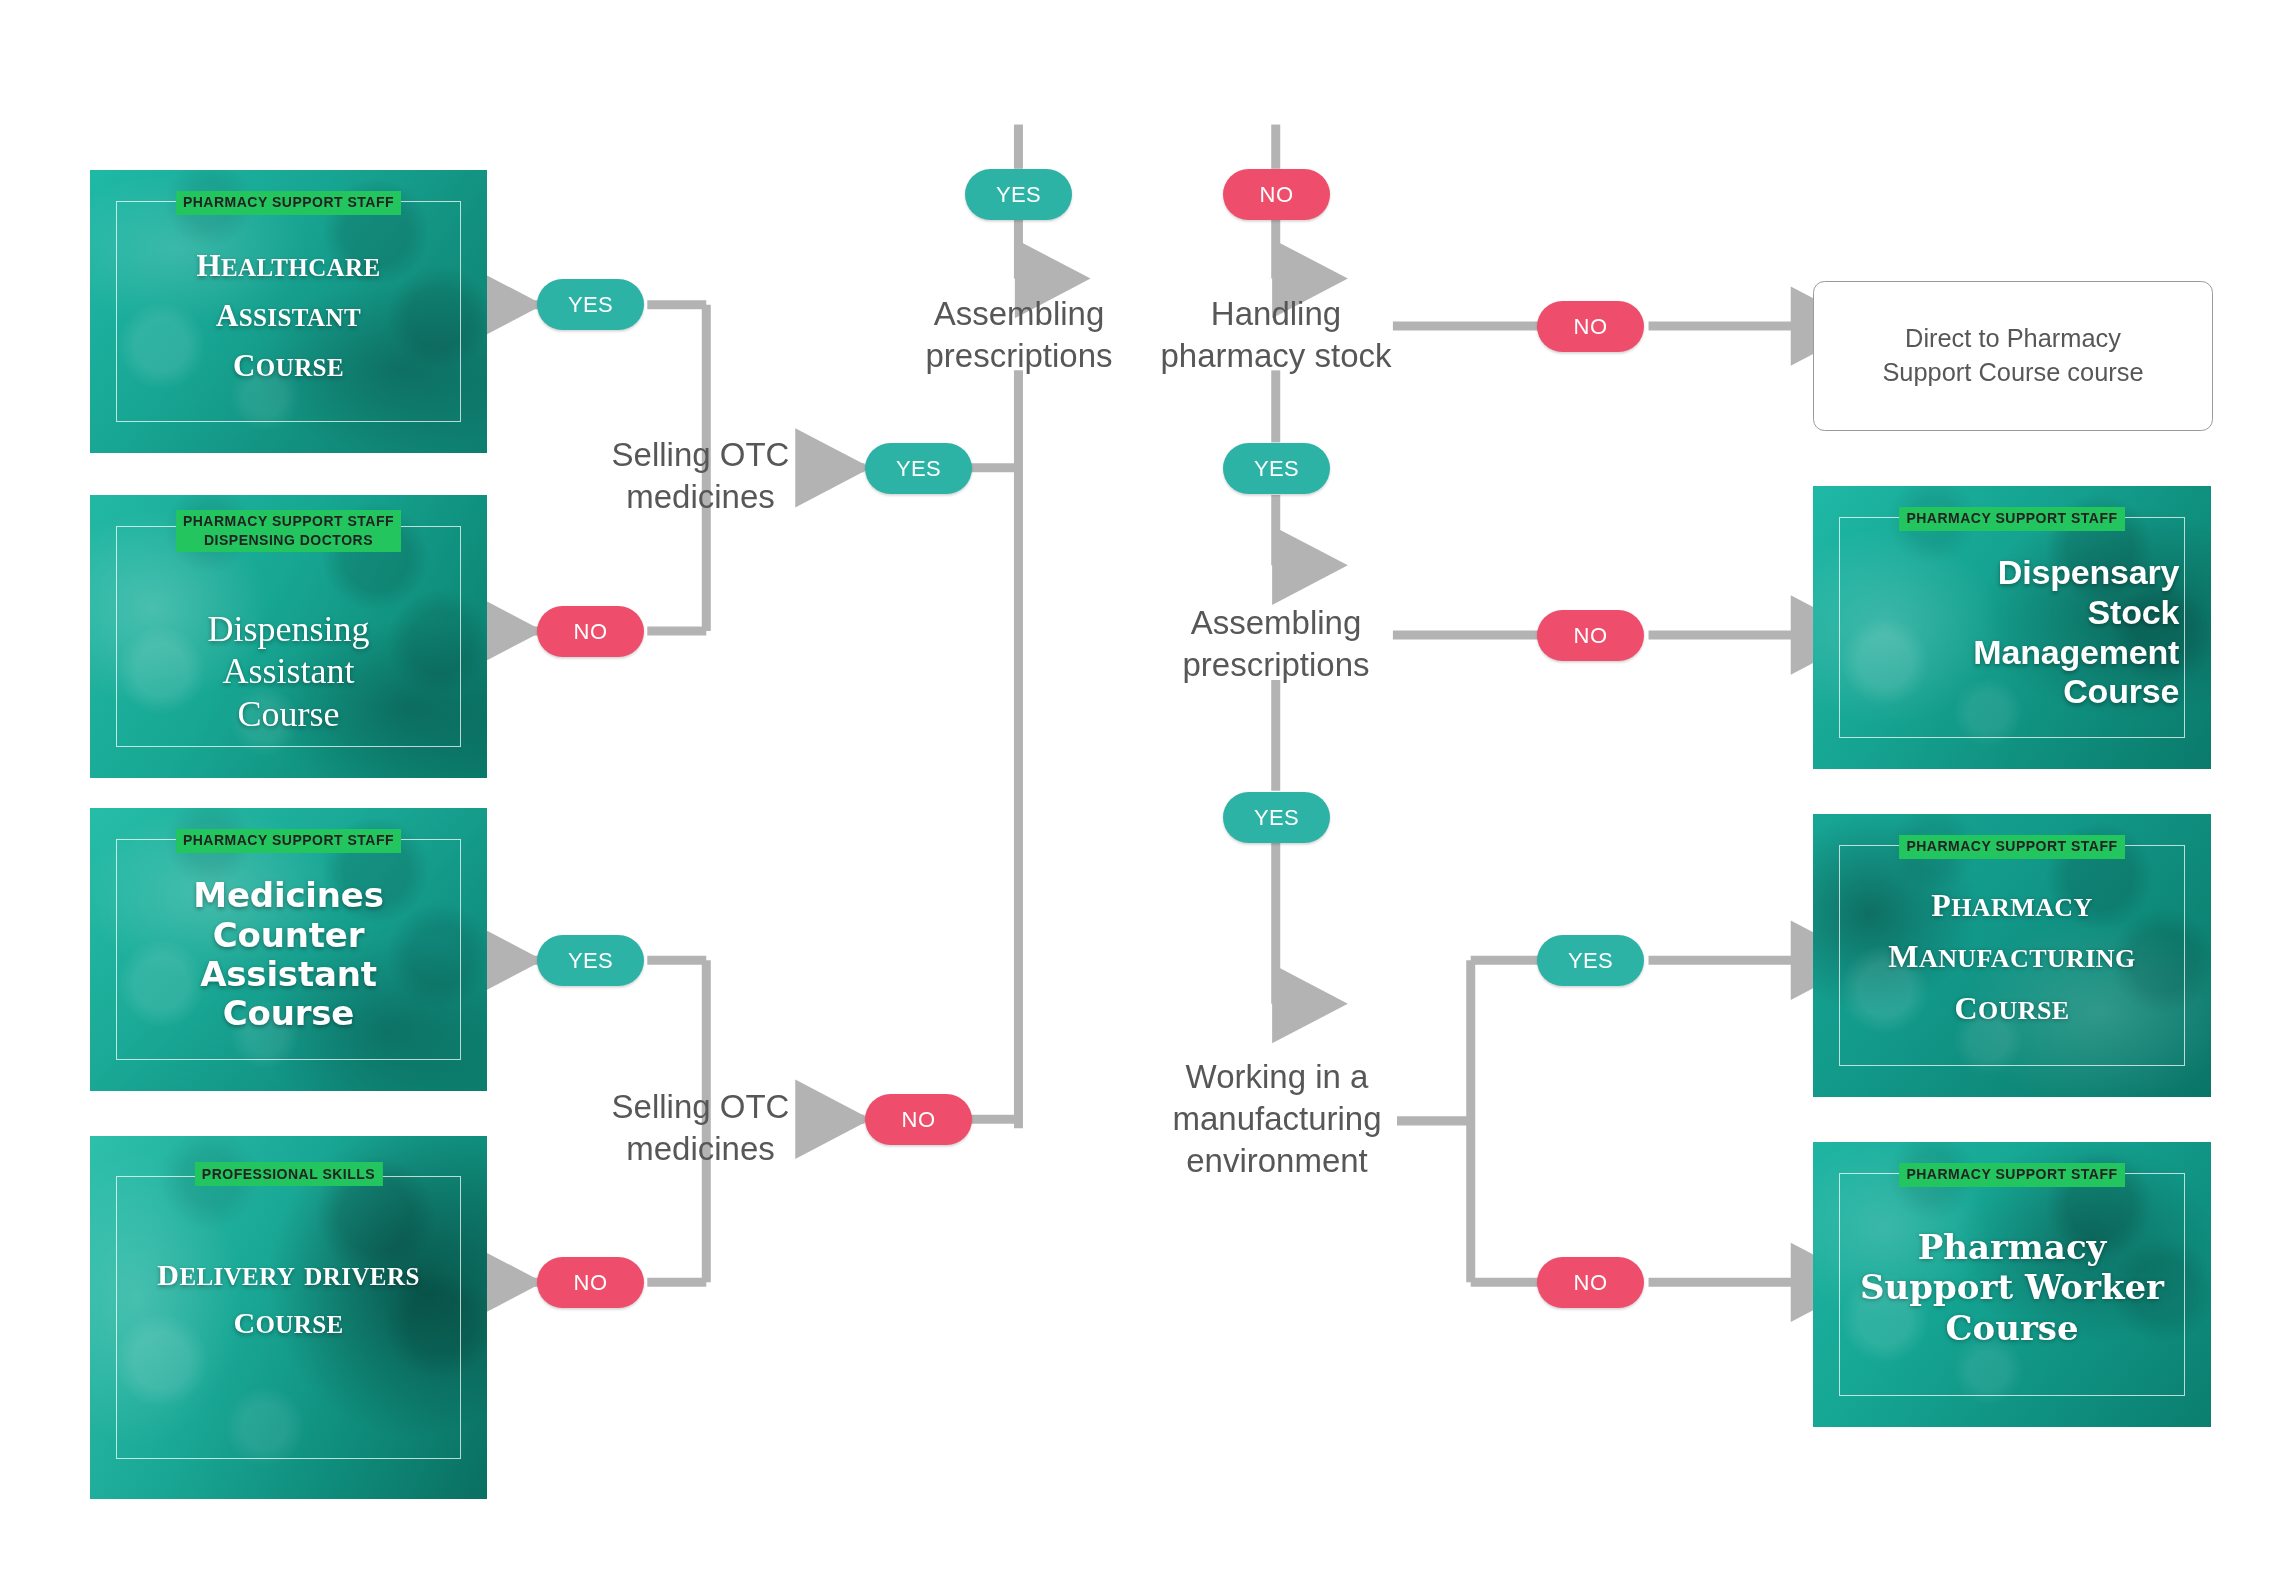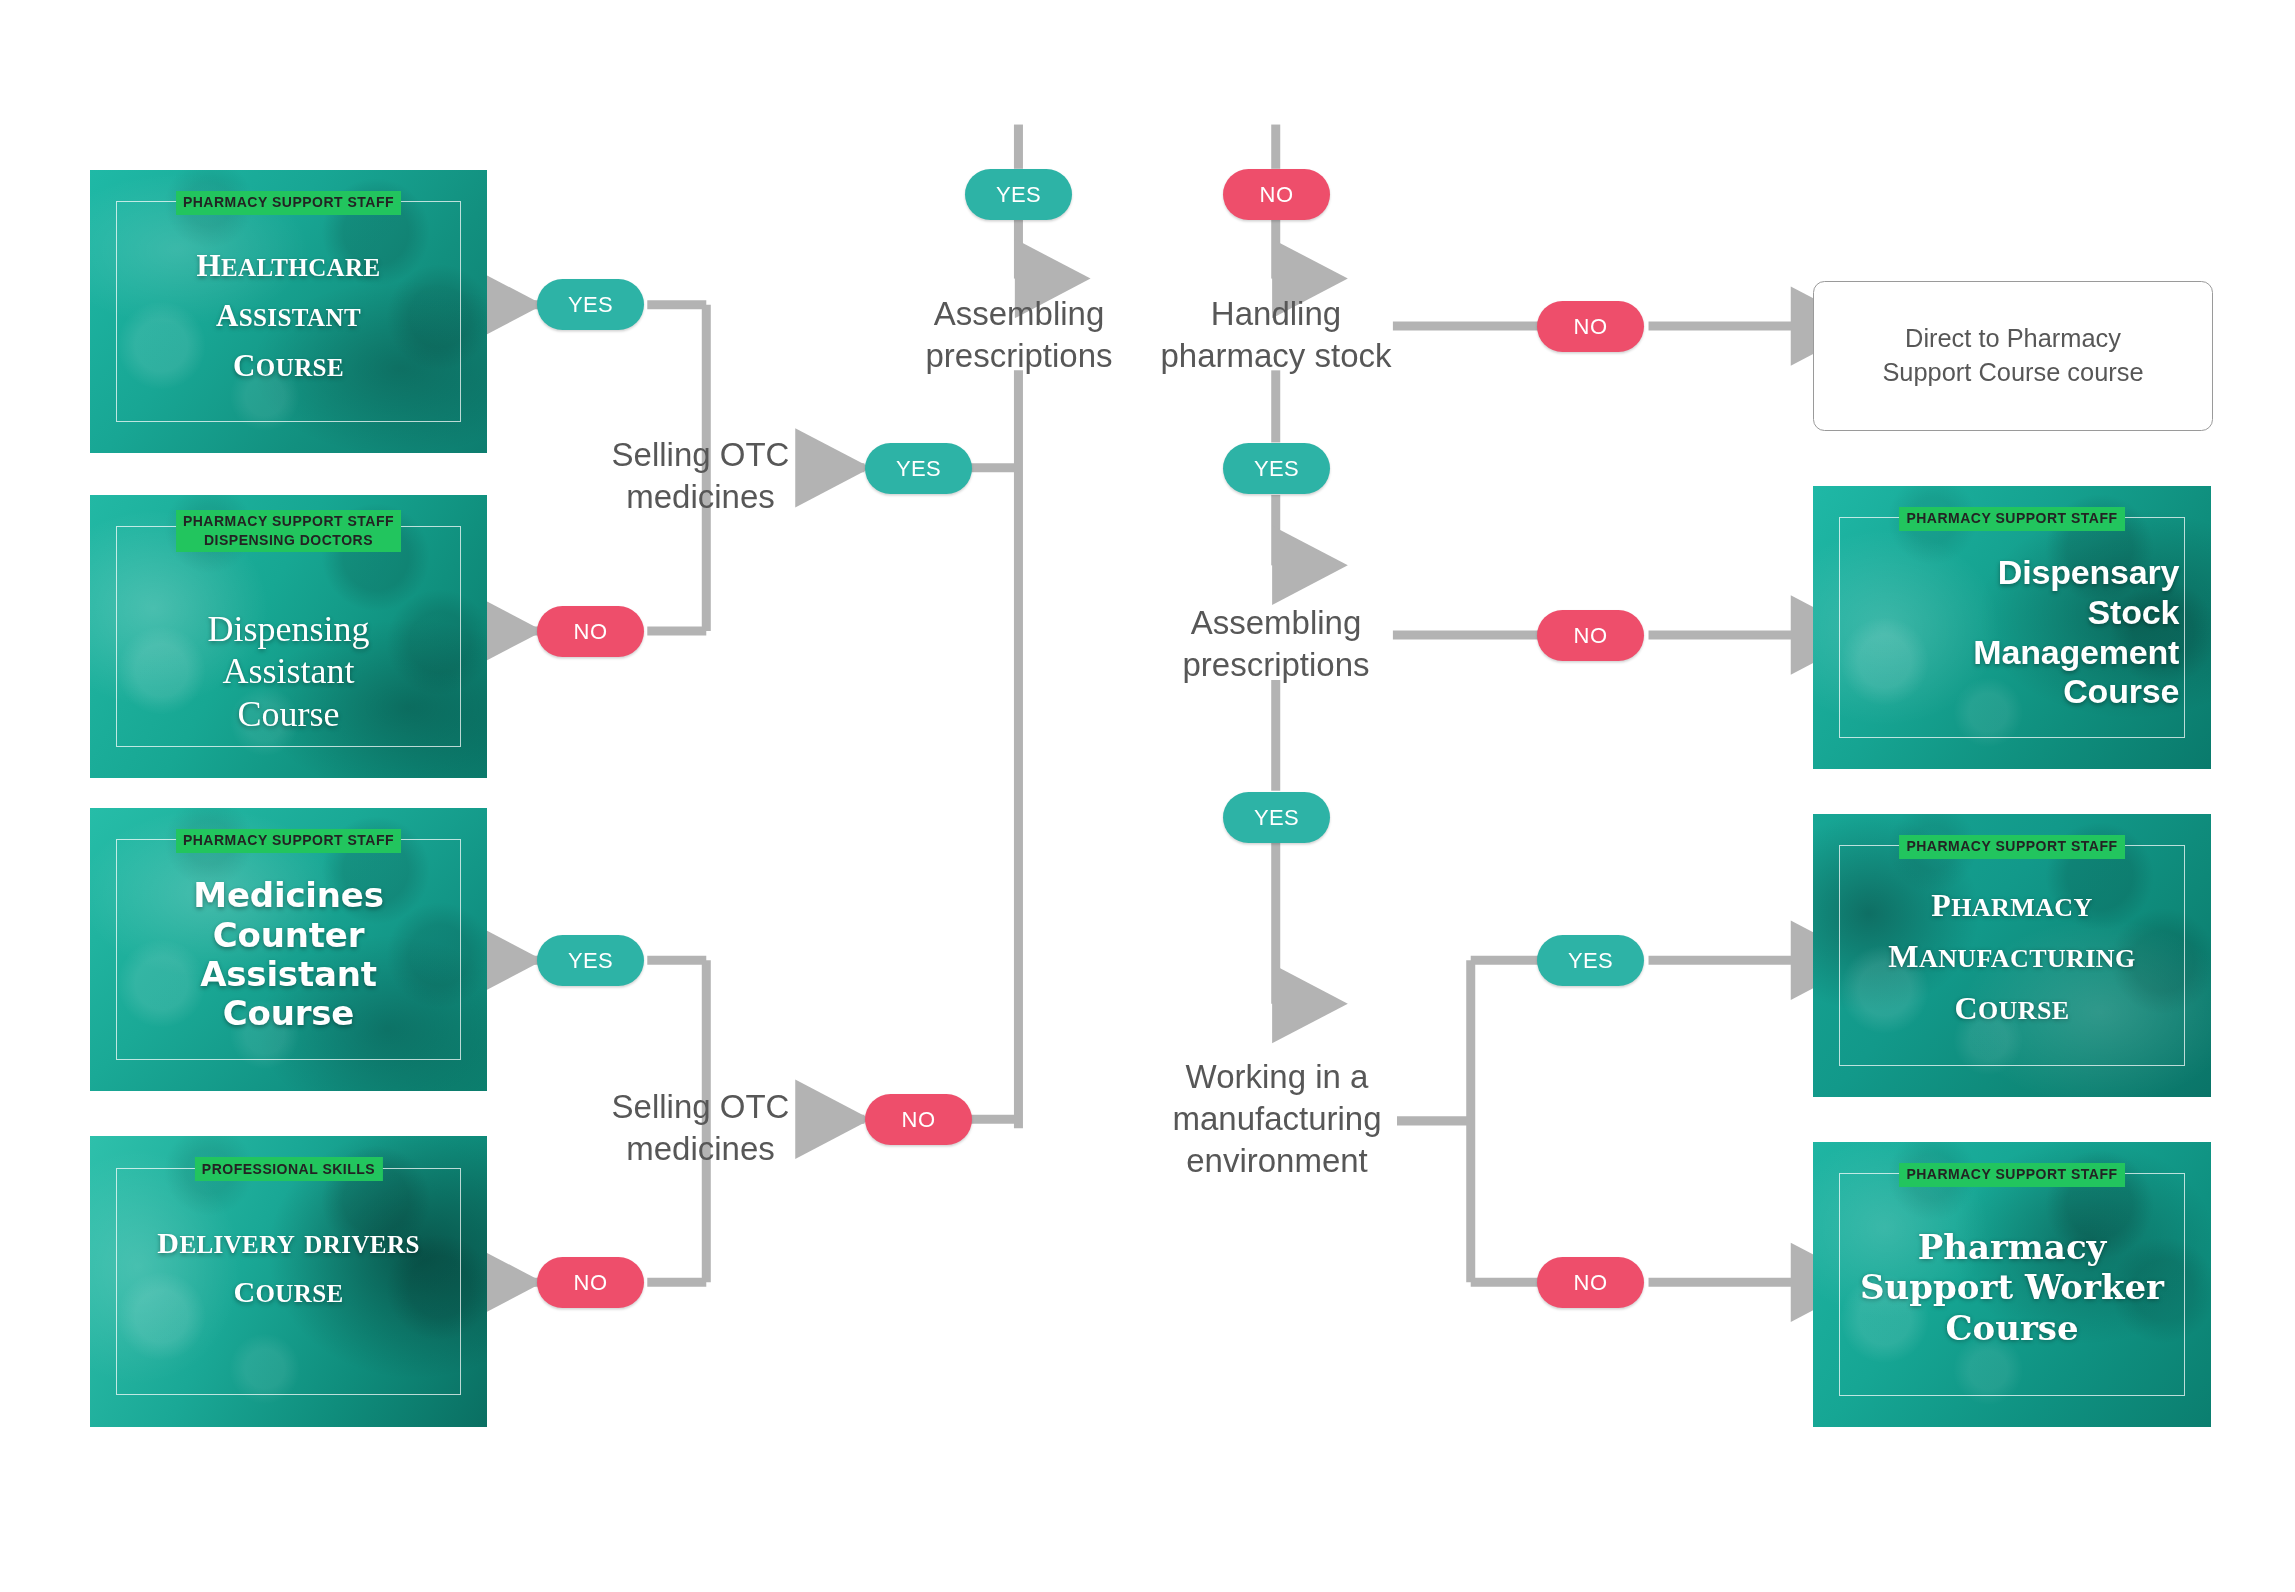--- a/index.html
+++ b/index.html
@@ -316,21 +316,21 @@
       <span>PHARMACY SUPPORT STAFF</span>
     </div>
     <div class="ctitle t-geo-bold" style="top:52%;">
       <span>Medicines</span>
       <span>Counter</span>
       <span>Assistant</span>
       <span>Course</span>
     </div>
   </div>
 
-  <div class="card" style="left:90px;top:1136px;width:397px;height:291px;">
+  <div class="card" style="left:90px;top:1136px;width:397px;height:363px;">
     <div class="photo" style="background:
         radial-gradient(ellipse 45% 70% at 12% 45%, rgba(255,255,255,.16), rgba(255,255,255,0) 58%),
         radial-gradient(ellipse 60% 70% at 82% 40%, rgba(0,0,0,.38), rgba(0,0,0,0) 62%),
         linear-gradient(115deg,#2ec0ab 0%, #1aa896 40%, #0f8d7c 70%, #0a6f62 100%);"></div>
     <div class="grain"></div>
     <div class="frame"></div>
     <div class="badge">
       <span>PROFESSIONAL SKILLS</span>
     </div>
     <div class="ctitle t-serif-smallcaps" style="top:44%;font-size:35px;">

